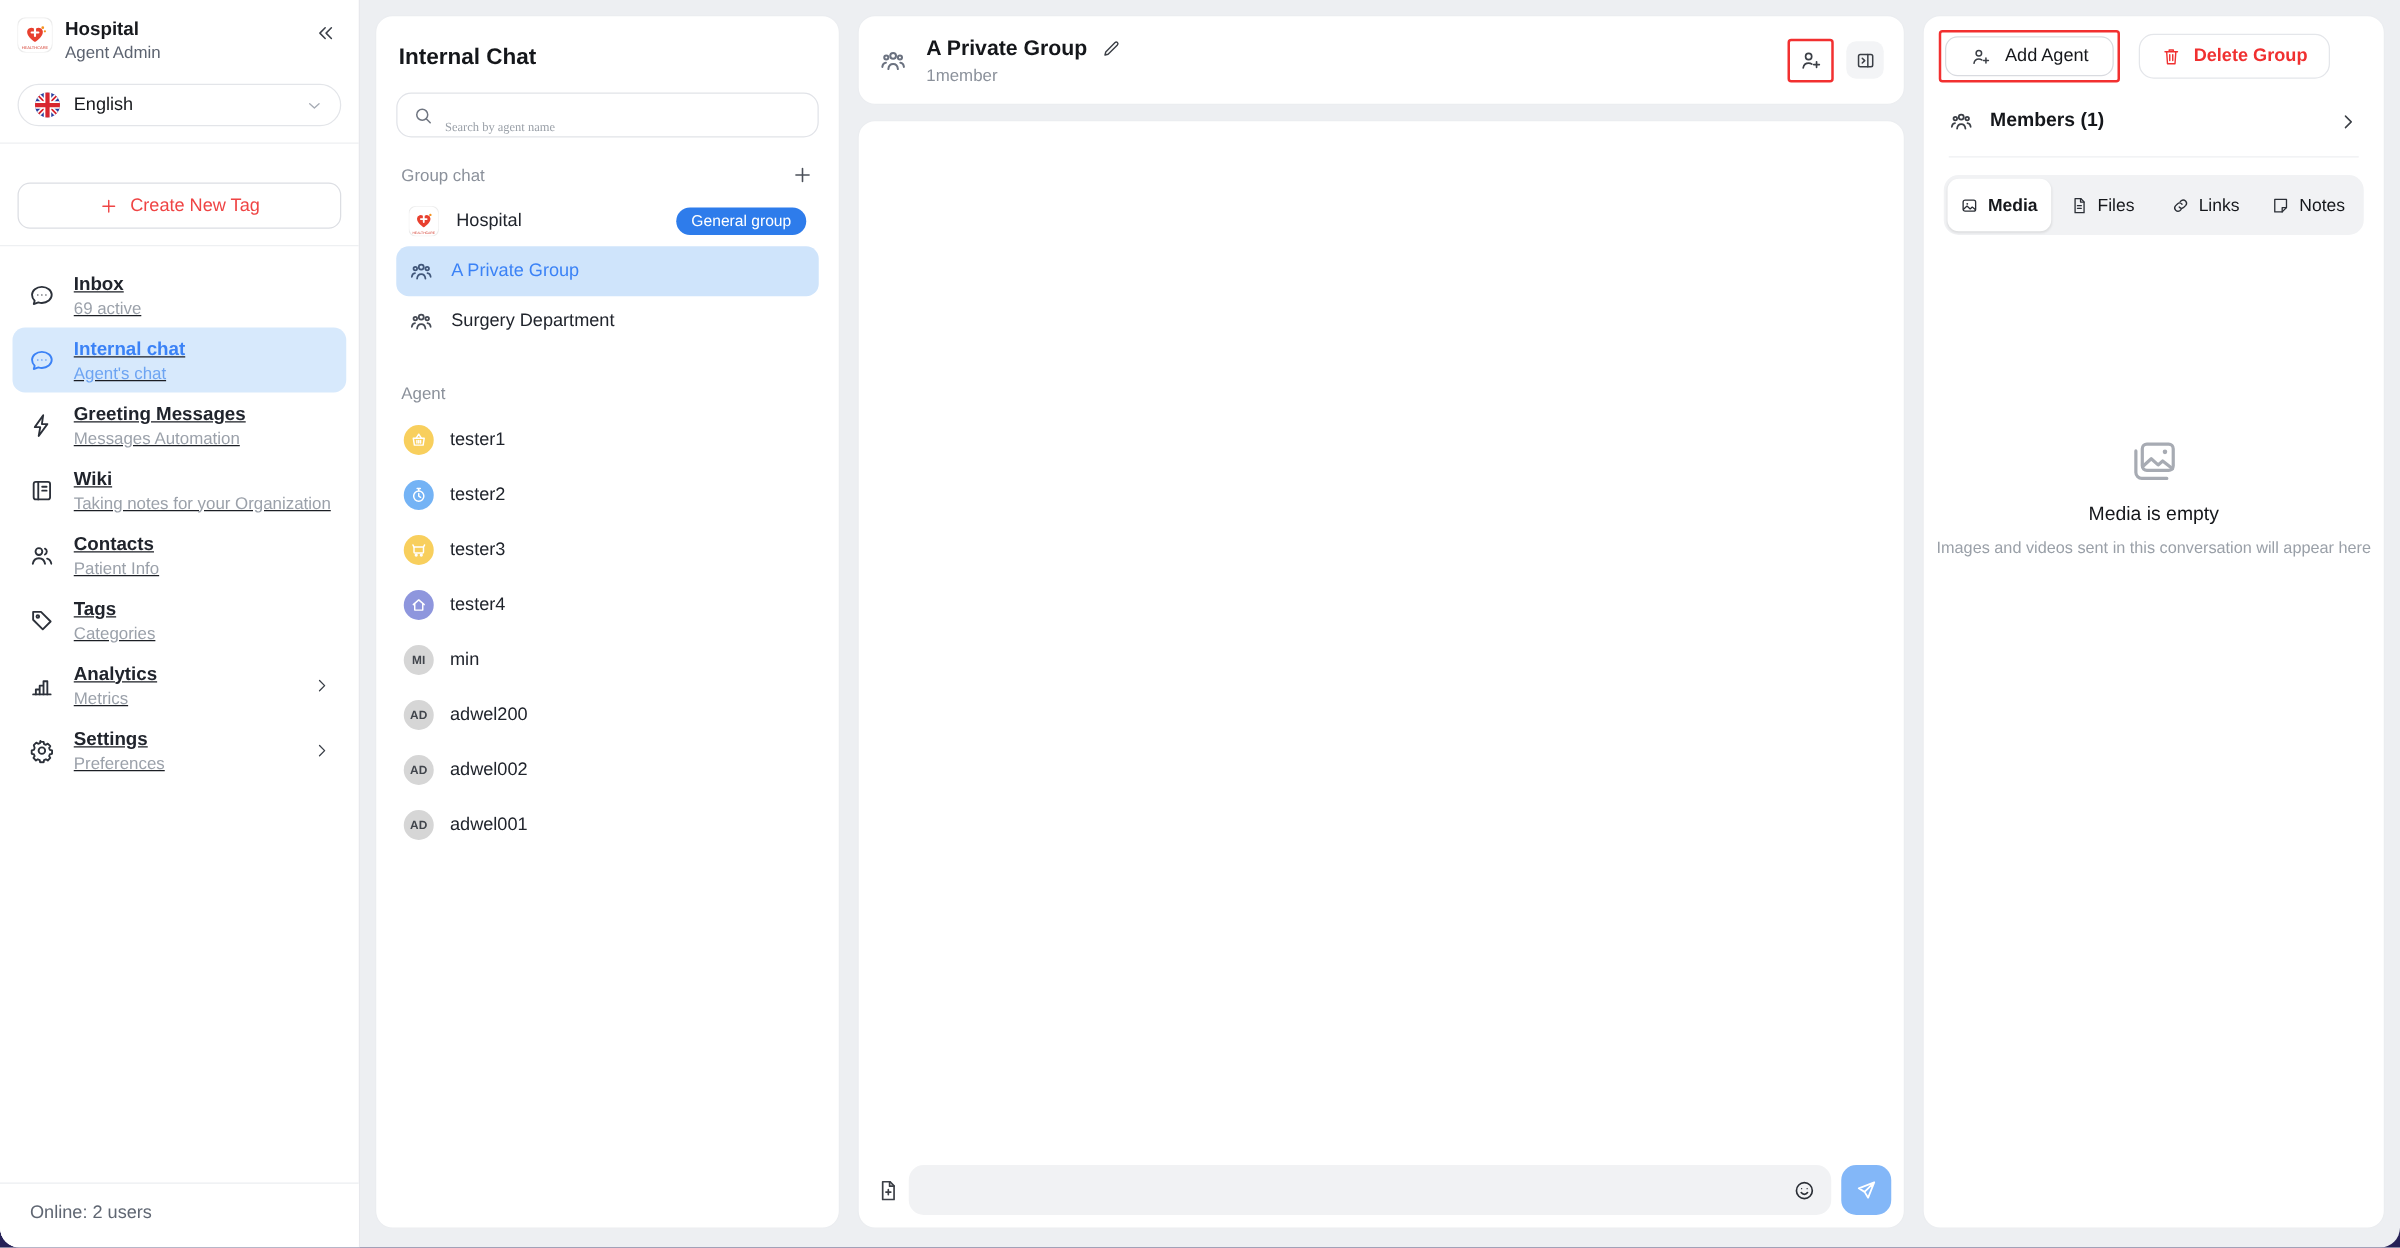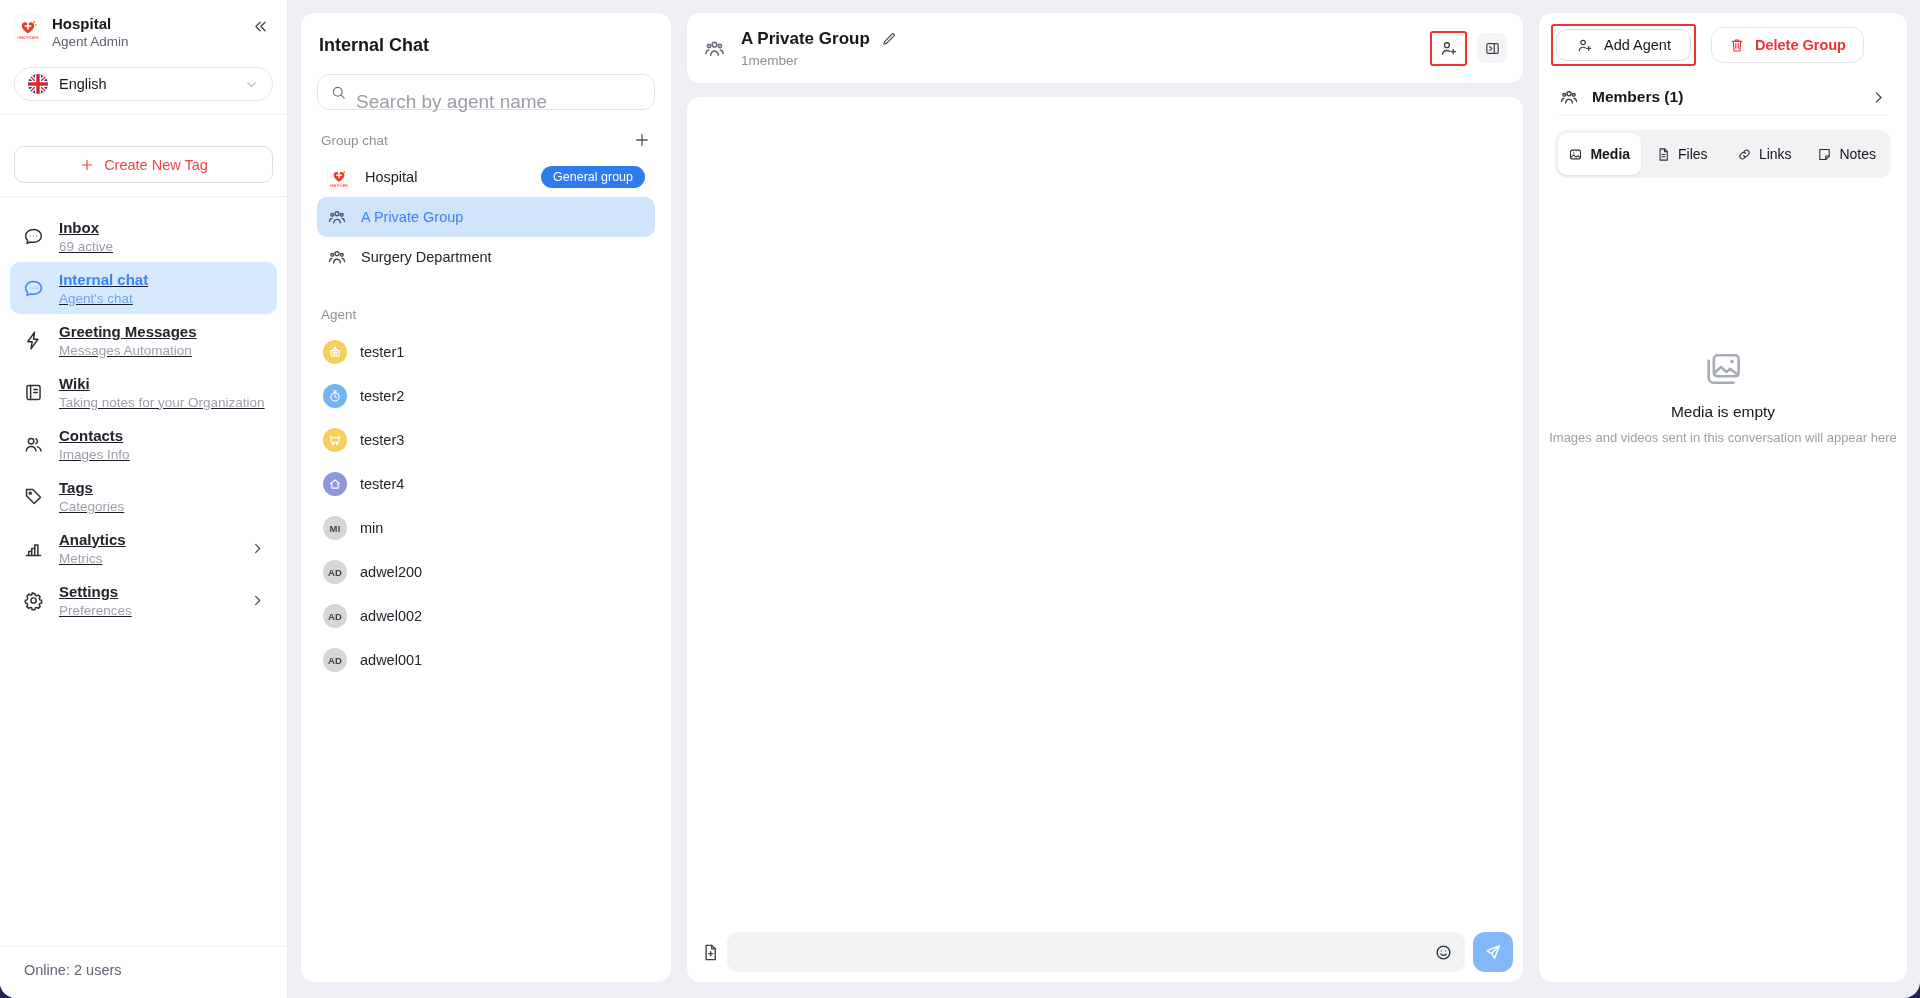--- a/index.html
+++ b/index.html
@@ -30,21 +30,21 @@
   .nav-item.active .nav-title{color:#3b82f6;}
   .nav-item.active .nav-sub{color:#6da4f2;}
   .nav-item.active .nico{color:#3b82f6;}
   .nav-chev{margin-left:auto;color:#3a3f48;}
   .side-foot{margin-top:auto;border-top:1px solid #eceef1;padding:15px 24px 20px;font-size:14.5px;color:#5f6672;background:#fff;}
 
   
   .chatlist{left:300px;top:12px;width:372px;height:971px;padding:16px;display:flex;flex-direction:column;overflow:hidden;}
   .cl-title{font-size:18px;font-weight:bold;color:#15171b;margin:6px 2px 18px;}
   .search{height:36px;border:1px solid #e1e3e8;border-radius:12px;display:flex;align-items:center;gap:9px;padding:0 12px;color:#6f7580;}
-  .search input{border:none;outline:none;flex:1;font-size:19px;font-family:Liberation Sans, sans-serif;color:#20242c;background:transparent;margin-top:20px;}
+  .search input{border:none;outline:none;flex:1;font-size:10px;font-family:Liberation Serif, serif;color:#20242c;background:transparent;margin-top:20px;}
   .search input::placeholder{color:#9aa0a8;}
   .sec-row{display:flex;align-items:center;justify-content:space-between;margin:21px 4px 8px;}
   .sec-label{font-size:13.5px;color:#8b919b;}
   .sec-plus{color:#4b5059;cursor:pointer;display:flex;}
   .g-row{display:flex;align-items:center;gap:14px;height:40px;padding:0 10px;border-radius:10px;font-size:14.5px;color:#20242c;cursor:pointer;}
   .g-row .gico{color:#464b55;display:flex;}
   .g-row.active{background:#cfe4fb;color:#3b82f6;}
   .g-row.active .gico{color:#41577a;}
   .badge{margin-left:auto;background:#2e7ceb;color:#fff;font-size:12.5px;padding:4px 12px;border-radius:999px;}
   .a-row{display:flex;align-items:center;gap:13px;height:44px;padding:0 6px;font-size:14.5px;color:#20242c;cursor:pointer;}
@@ -71,21 +71,21 @@
   .emoji{color:#2b2f36;cursor:pointer;display:flex;}
   .send{width:40px;height:40px;border-radius:12px;background:#83b7f8;display:flex;align-items:center;justify-content:center;border:none;cursor:pointer;color:#fff;}
 
   
   .details{left:1538px;top:12px;width:370px;height:971px;padding:11px 12px;}
   .act-row{display:flex;align-items:center;gap:15px;}
   .addagent-hl{padding:3px;display:inline-flex;}
   .btn-add{height:32px;border:1px solid #d9dbe0;border-radius:10px;background:#fff;display:flex;align-items:center;gap:11px;padding:0 19px;font-size:14.5px;color:#15171b;cursor:pointer;font-family:"Liberation Sans",sans-serif;}
   .btn-add .ico{color:#3b3f46;display:flex;}
   .btn-del{height:36px;border:1px solid #e4e6ea;border-radius:12px;background:#fff;display:flex;align-items:center;gap:10px;padding:0 17px;font-size:14.5px;font-weight:600;color:#f03030;cursor:pointer;font-family:"Liberation Sans",sans-serif;}
-  .members-row{display:flex;align-items:center;gap:13px;margin:21px 8px 0;padding-bottom:8px;border-bottom:1px solid #eef0f2;cursor:pointer;}
+  .members-row{display:flex;align-items:center;gap:13px;margin:21px 8px 0;padding-bottom:18px;border-bottom:1px solid #eef0f2;cursor:pointer;}
   .members-row .mico{color:#3b3f46;display:flex;}
   .members-label{font-size:15.5px;font-weight:600;color:#15171b;}
   .members-chev{margin-left:auto;color:#3b3f46;display:flex;}
   .tabs{margin:14px 4px 0;background:#f1f2f4;border-radius:12px;padding:3px;display:flex;}
   .tab{flex:1;height:42px;display:flex;align-items:center;justify-content:center;gap:7px;font-size:14px;color:#15171b;border-radius:9px;cursor:pointer;}
   .tab .tico{color:#2b2f36;display:flex;}
   .tab.active{background:#fff;box-shadow:0 1px 2px rgba(0,0,0,.09);font-weight:600;}
   .empty{position:absolute;left:0;right:0;top:334px;display:flex;flex-direction:column;align-items:center;text-align:center;padding:0 8px;}
   .empty .eico{color:#a7abb3;}
   .empty-title{font-size:15.5px;font-weight:400;color:#15171b;margin-top:12px;}
@@ -205,21 +205,21 @@
         <span class="nico">
             <svg class="ic" width="21" height="21" viewBox="0 0 24 24">
               <circle cx="9.3" cy="8.3" r="3.1"></circle>
               <path d="M3.7 19.4c.6-3.1 2.7-5 5.6-5s5 1.9 5.6 5"></path>
               <path d="M14.8 5.6a3 3 0 0 1 0 5.4"></path>
               <path d="M16.8 14.7c2.1.6 3.4 2.2 3.8 4.7"></path>
             </svg>
           </span>
         <span class="nav-txt">
             <span class="nav-title">Contacts</span>
-            <span class="nav-sub">Images Info</span>
+            <span class="nav-sub">Patient Info</span>
           </span>
       </div>
       <div class="nav-item">
         <span class="nico">
             <svg class="ic" width="21" height="21" viewBox="0 0 24 24">
               <path d="M4 11.2V4h7.2l8.8 8.8-7.2 7.2L4 11.2z"></path>
               <circle cx="8.3" cy="8.3" r="1.2"></circle>
             </svg>
           </span>
         <span class="nav-txt">

